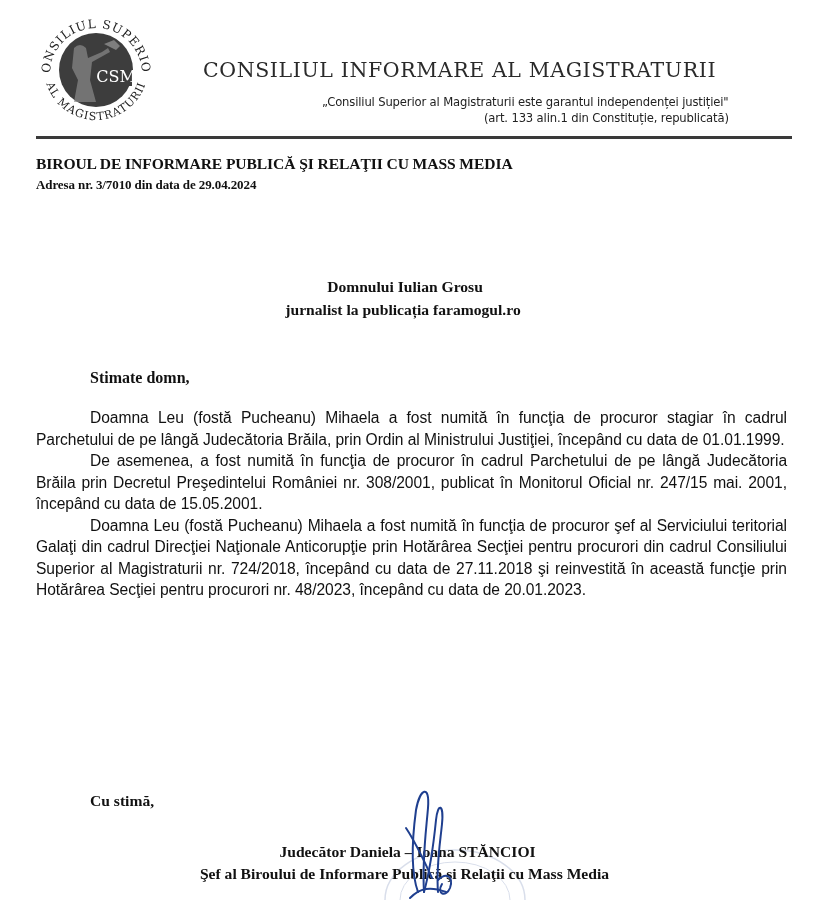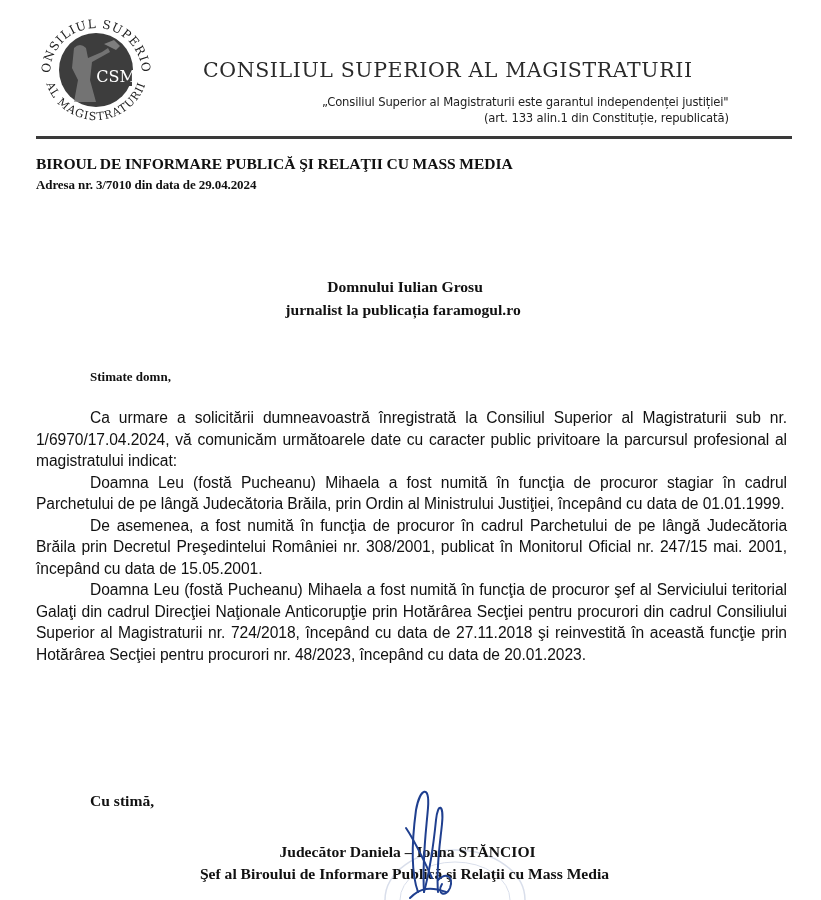--- a/index.html
+++ b/index.html
@@ -32,21 +32,21 @@
     #dept-name { left: 36px; top: 155px; font-size: 15.6px; white-space: nowrap; letter-spacing: -0.1px; }
     #address-ref { left: 36px; top: 177px; font-size: 13px; white-space: nowrap; letter-spacing: -0.1px; }
 
     
     #recipient { left: 0; width: 798px; top: 275px; text-align: center; font-size: 15.6px; line-height: 23px; }
     #recipient div { position: relative; }
     #recipient-name { left: 6px; }
     #recipient-role { left: 4px; }
 
     
-    #salutation { left: 90px; top: 369px; font-size: 13px; }
+    #salutation { left: 90px; top: 369px; font-size: 16px; }
 
     
     #body-text {
       left: 36px; top: 407px; width: 751px; font-size: 15.6px; line-height: 21.5px;
       text-align: justify; letter-spacing: -0.05px;
     }
     #body-text p { margin: 0; text-indent: 54px; }
 
     
     #closing { left: 90px; top: 792px; font-size: 15.6px; }
@@ -74,37 +74,36 @@
     <text x="86" y="78" text-anchor="middle" font-family="DejaVu Serif, serif" font-size="16" fill="#ffffff">CSM</text>
     <text font-family="DejaVu Serif, serif" font-size="12" fill="#222" letter-spacing="1">
       <textPath href="#arcTop" startOffset="50%" text-anchor="middle">CONSILIUL SUPERIOR</textPath>
     </text>
     <text font-family="DejaVu Serif, serif" font-size="11" fill="#222" letter-spacing="1">
       <textPath href="#arcBottom" startOffset="50%" text-anchor="middle">AL MAGISTRATURII</textPath>
     </text>
   </svg>
 </div>
 
-<div id="org-name" class="abs">CONSILIUL SUPERIOR AL MAGISTRATURII</div>
+<div id="org-name" class="abs">CONSILIUL INFORMARE AL MAGISTRATURII</div>
 <div id="motto" class="abs">„Consiliul Superior al Magistraturii este garantul independenței justiției"</div>
 <div id="motto-ref" class="abs">(art. 133 alin.1 din Constituție, republicată)</div>
 <div id="header-rule" class="abs"></div>
 
 <div id="dept-name" class="abs bold">BIROUL DE INFORMARE PUBLICĂ ŞI RELAŢII CU MASS MEDIA</div>
 <div id="address-ref" class="abs bold">Adresa nr. 3/7010 din data de 29.04.2024</div>
 
 <div id="recipient" class="abs bold">
   <div id="recipient-name">Domnului Iulian Grosu</div>
   <div id="recipient-role">jurnalist la publicația faramogul.ro</div>
 </div>
 
 <div id="salutation" class="abs bold">Stimate domn,</div>
 
 <div id="body-text" class="abs">
-  <p>Ca urmare a solicitării dumneavoastră înregistrată la Consiliul Superior al Magistraturii sub nr. 1/6970/17.04.2024, vă comunicăm următoarele date cu caracter public privitoare la parcursul profesional al magistratului indicat:</p>
   <p>Doamna Leu (fostă Pucheanu) Mihaela a fost numită în funcţia de procuror stagiar în cadrul Parchetului de pe lângă Judecătoria Brăila, prin Ordin al Ministrului Justiţiei, începând cu data de 01.01.1999.</p>
   <p>De asemenea, a fost numită în funcţia de procuror în cadrul Parchetului de pe lângă Judecătoria Brăila prin Decretul Preşedintelui României nr. 308/2001, publicat în Monitorul Oficial nr. 247/15 mai. 2001, începând cu data de 15.05.2001.</p>
   <p>Doamna Leu (fostă Pucheanu) Mihaela a fost numită în funcţia de procuror şef al Serviciului teritorial Galaţi din cadrul Direcţiei Naţionale Anticorupţie prin Hotărârea Secţiei pentru procurori din cadrul Consiliului Superior al Magistraturii nr. 724/2018, începând cu data de 27.11.2018 şi reinvestită în această funcţie prin Hotărârea Secţiei pentru procurori nr. 48/2023, începând cu data de 20.01.2023.</p>
 </div>
 
 <div id="closing" class="abs bold">Cu stimă,</div>
 
 <div id="stamp" class="abs">
   <svg width="150" height="70" viewBox="0 0 150 70">
     <ellipse cx="75" cy="70" rx="70" ry="50" fill="none" stroke="#6a7fb0" stroke-width="1.5"></ellipse>

